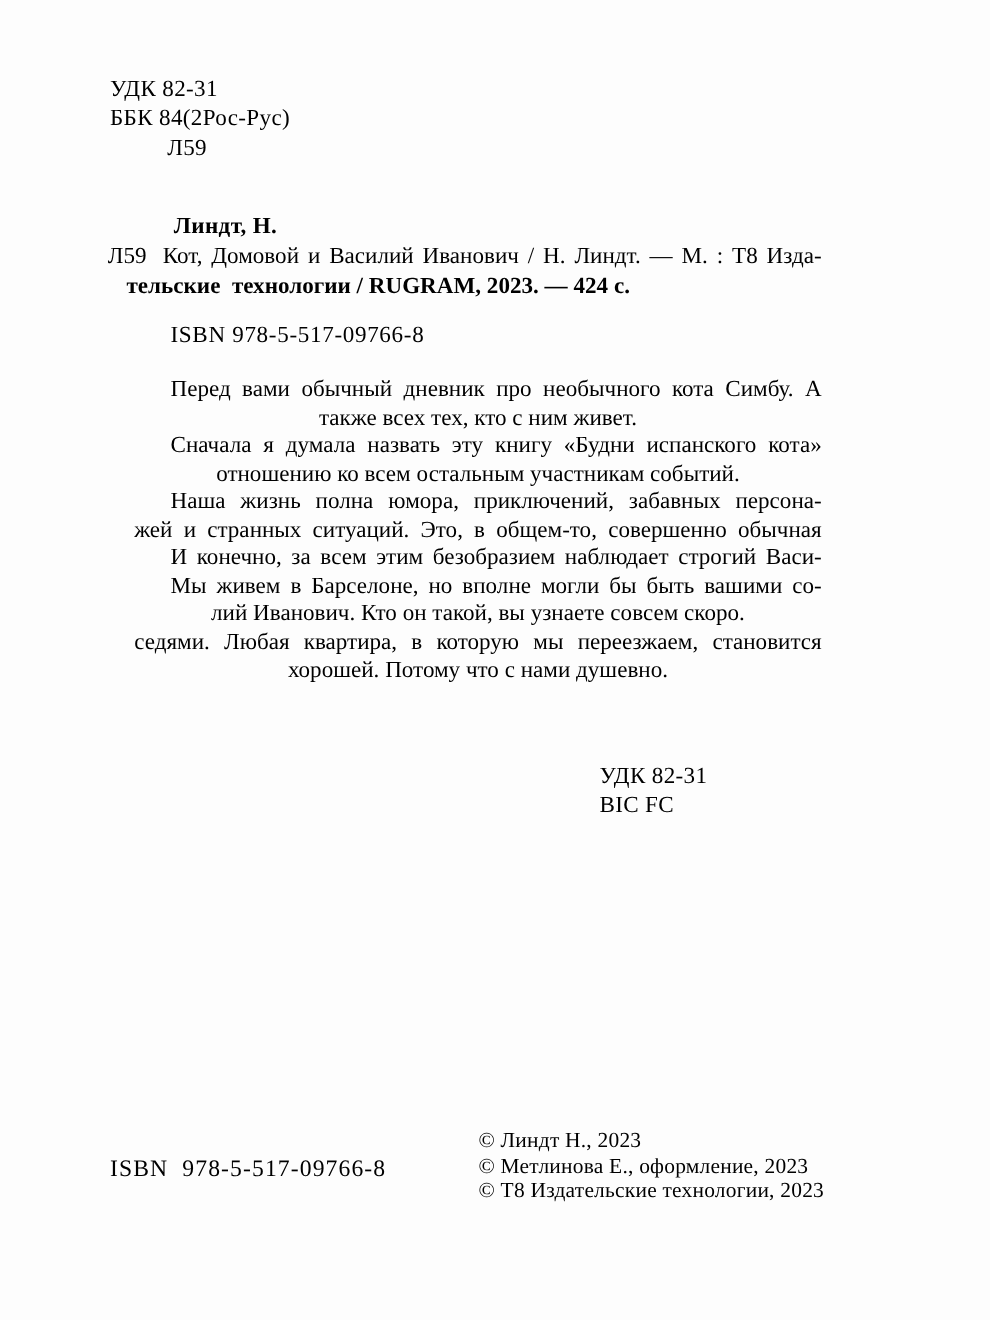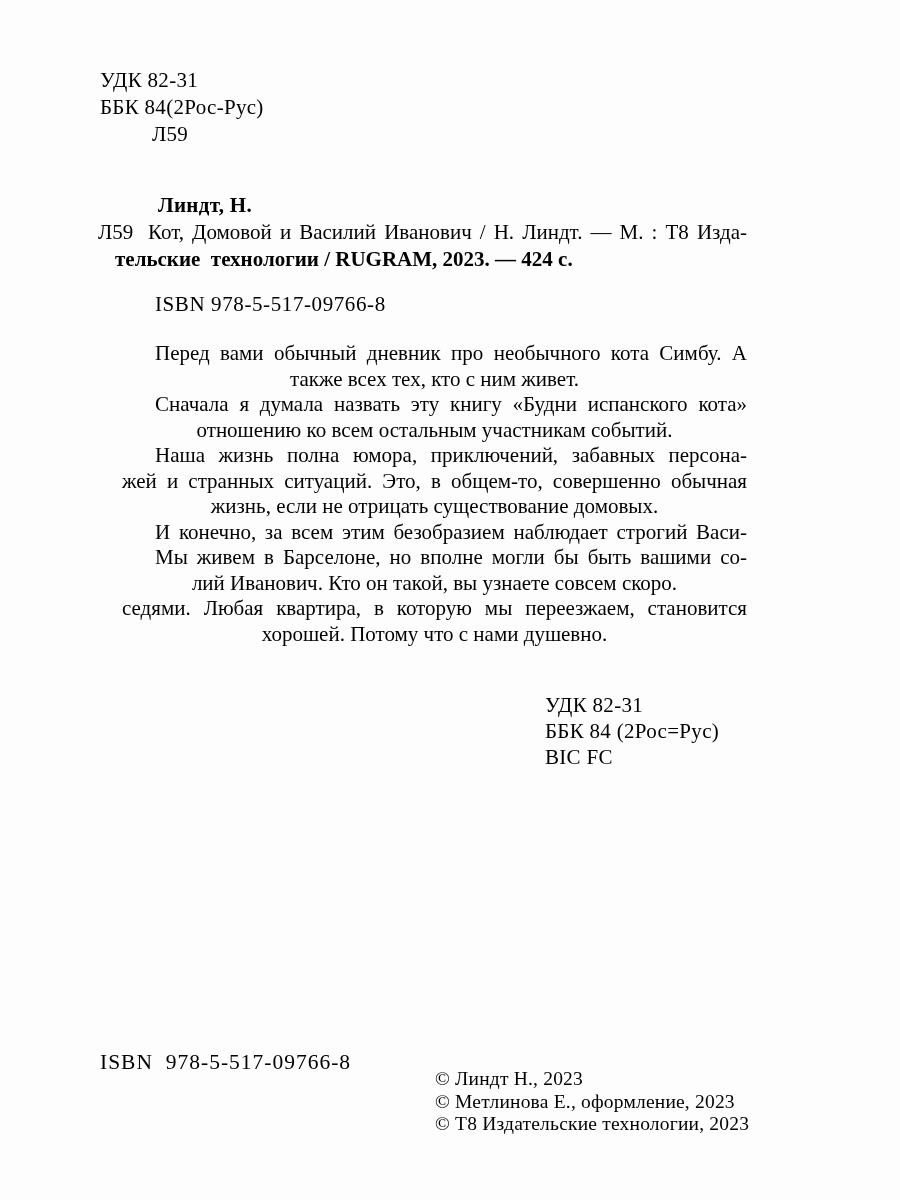--- a/index.html
+++ b/index.html
@@ -81,21 +81,21 @@
   .classification {
     left: 545px;
     top: 693px;
     line-height: 25.9px;
     letter-spacing: 0.3px;
   }
 
   
   .copyrights {
     left: 435px;
-    top: 1068px;
+    top: 1027px;
     font-size: 19.5px;
     line-height: 22.6px;
     letter-spacing: 0.2px;
   }
 
   .isbn-bottom {
     left: 100px;
     top: 1050px;
     font-size: 21.5px;
     line-height: 24px;
@@ -125,33 +125,31 @@
 
   <div class="abs annotation">
     <div class="pl first just">Перед вами обычный дневник про необычного кота Симбу. А</div>
     <div class="pl">также всех тех, кто с ним живет.</div>
 
     <div class="pl first just">Сначала я думала назвать эту книгу «Будни испанского кота»</div>
     <div class="pl">отношению ко всем остальным участникам событий.</div>
 
     <div class="pl first just">Наша жизнь полна юмора, приключений, забавных персона-</div>
     <div class="pl just">жей и странных ситуаций. Это, в общем-то, совершенно обычная</div>
-    <div class="pl">жизнь, если не отрицать существование домовых.</div>
 
     <div class="pl first just">И конечно, за всем этим безобразием наблюдает строгий Васи-</div>
     <div class="pl first just">Мы живем в Барселоне, но вполне могли бы быть вашими со-</div>
 
     <div class="pl">лий Иванович. Кто он такой, вы узнаете совсем скоро.</div>
     <div class="pl just">седями. Любая квартира, в которую мы переезжаем, становится</div>
     <div class="pl">хорошей. Потому что с нами душевно.</div>
   </div>
 
   <div class="abs classification">
     <div>УДК 82-31</div>
-    <div>ББК 84 (2Рос=Рус)</div>
     <div>BIC FC</div>
   </div>
 
   <div class="abs copyrights">
     <div>© Линдт Н., 2023</div>
     <div>© Метлинова Е., оформление, 2023</div>
     <div>© Т8 Издательские технологии, 2023</div>
   </div>
 
   <div class="abs isbn-bottom">ISBN&nbsp; 978-5-517-09766-8</div>

